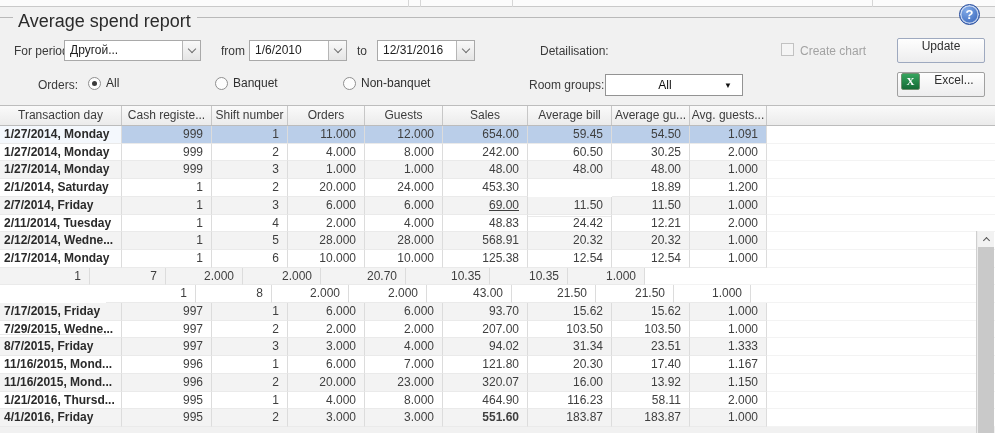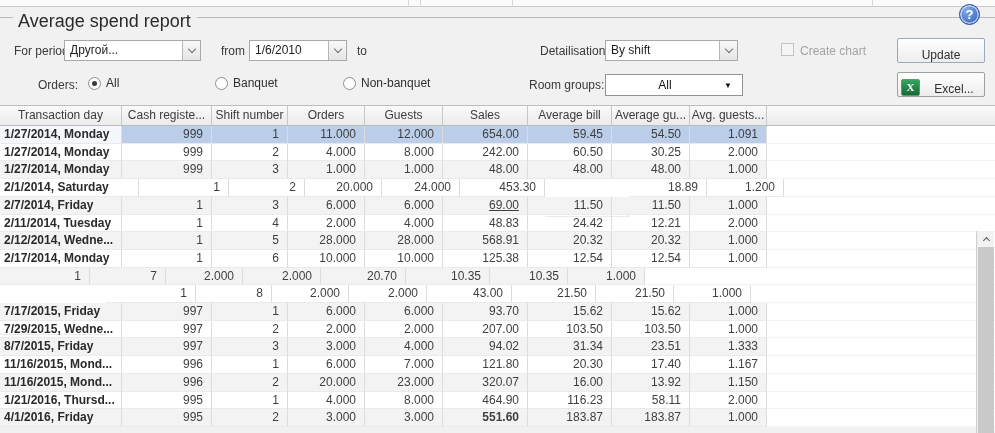--- a/index.html
+++ b/index.html
@@ -34,21 +34,21 @@
 
   .combo { position:absolute; height:21px; background:#fff; border:1px solid #a9a9a9; display:flex; align-items:stretch; cursor:pointer; }
   .combo .val { flex:1; padding:2px 5px 0; font-size:12px; color:#1e1e1e; white-space:nowrap; overflow:hidden; }
   .combo .btn { width:18px; border-left:1px solid #b6b6b6; background:linear-gradient(#f9f9f9,#e5e5e5); display:flex; align-items:center; justify-content:center; }
   .chev { width:6px; height:6px; border-left:1.5px solid #6e6e6e; border-bottom:1.5px solid #6e6e6e; transform:rotate(-45deg); margin-top:-3px; }
 
   .checkbox { position:absolute; width:13px; height:13px; border:1px solid #c2c2c2; background:#f5f5f5; }
 
   .pushbtn { position:absolute; height:25px; border:1px solid #9ea9bf; border-radius:2px;
     background:linear-gradient(#fefefe,#ededee); font-size:12px; color:#2f2f2f;
-    display:flex; align-items:flex-end; justify-content:center; cursor:pointer; }
+    display:flex; align-items:flex-start; justify-content:center; cursor:pointer; }
   .pushbtn.gray { border-color:#a0a0a0; justify-content:flex-start; padding-left:3px; }
   .excel-icon { width:19px; height:17px; border:1px solid #6f8f6f; border-radius:2px; margin-right:8px;
     background:linear-gradient(#35a55e,#156a35); color:#fff; font-weight:bold; font-size:11px;
     text-align:center; line-height:15px; font-family:"Liberation Serif", serif; }
   .excel-label { flex:1; text-align:center; padding-right:4px; }
 
   .radio { position:absolute; display:flex; align-items:center; cursor:pointer; }
   .radio .circ { width:13px; height:13px; border-radius:50%; border:1px solid #8f8f8f; background:#fdfdfd; display:flex; align-items:center; justify-content:center; }
   .radio .dot { width:5px; height:5px; border-radius:50%; background:#3a3a3a; display:none; }
   .radio.on .dot { display:block; }
@@ -110,27 +110,27 @@
       </span>
   </div>
   <span class="lbl" style="left:221px; top:6px">from</span>
   <div class="combo" style="left:249px; top:2px; width:98px">
     <span class="val">1/6/2010</span>
     <span class="btn">
         <span class="chev"></span>
       </span>
   </div>
   <span class="lbl" style="left:357px; top:6px">to</span>
-  <span class="lbl" style="left:540px; top:6px">Detailisation:</span>
-  <div class="combo" style="left:605px; top:2px; width:133px">
-    <span class="val">By shift</span>
+  <div class="combo" style="left:377px; top:2px; width:98px">
+    <span class="val">12/31/2016</span>
     <span class="btn">
         <span class="chev"></span>
       </span>
   </div>
+  <span class="lbl" style="left:540px; top:6px">Detailisation:</span>
   <span class="checkbox" style="left:781px; top:5px"></span>
   <span class="lbl dis" style="left:800px; top:6px">Create chart</span>
   <div class="pushbtn" style="left:897px; top:0; width:88px">
     <span>Update</span>
   </div>
 </div>
 
 <div class="row-ctl row2">
   <span class="lbl" style="left:38px; top:6px">Orders:</span>
   <div id="radio-group">
@@ -204,21 +204,21 @@
         <div class="cell num" style="width: 76px;">3</div>
         <div class="cell num" style="width: 77px;">1.000</div>
         <div class="cell num" style="width: 78px;">1.000</div>
         <div class="cell num" style="width: 85px;">48.00</div>
         <div class="cell num" style="width: 84px;">48.00</div>
         <div class="cell num" style="width: 78px;">48.00</div>
         <div class="cell num" style="width: 77px;">1.000</div>
         <div class="cfill"></div>
       </div>
       <div class="trow">
-        <div class="cell c0" style="width: 139px;">2/1/2014, Saturday</div>
+        <div class="cell c0" style="width: 122px;">2/1/2014, Saturday</div>
         <div class="cell num" style="width: 90px;">1</div>
         <div class="cell num" style="width: 76px;">2</div>
         <div class="cell num" style="width: 77px;">20.000</div>
         <div class="cell num" style="width: 78px;">24.000</div>
         <div class="cell num" style="width: 85px;">453.30</div>
         <div class="cell num" style="width: 84px; margin-top: 36px;">22.67</div>
         <div class="cell num" style="width: 78px;">18.89</div>
         <div class="cell num" style="width: 77px;">1.200</div>
         <div class="cfill"></div>
       </div>

